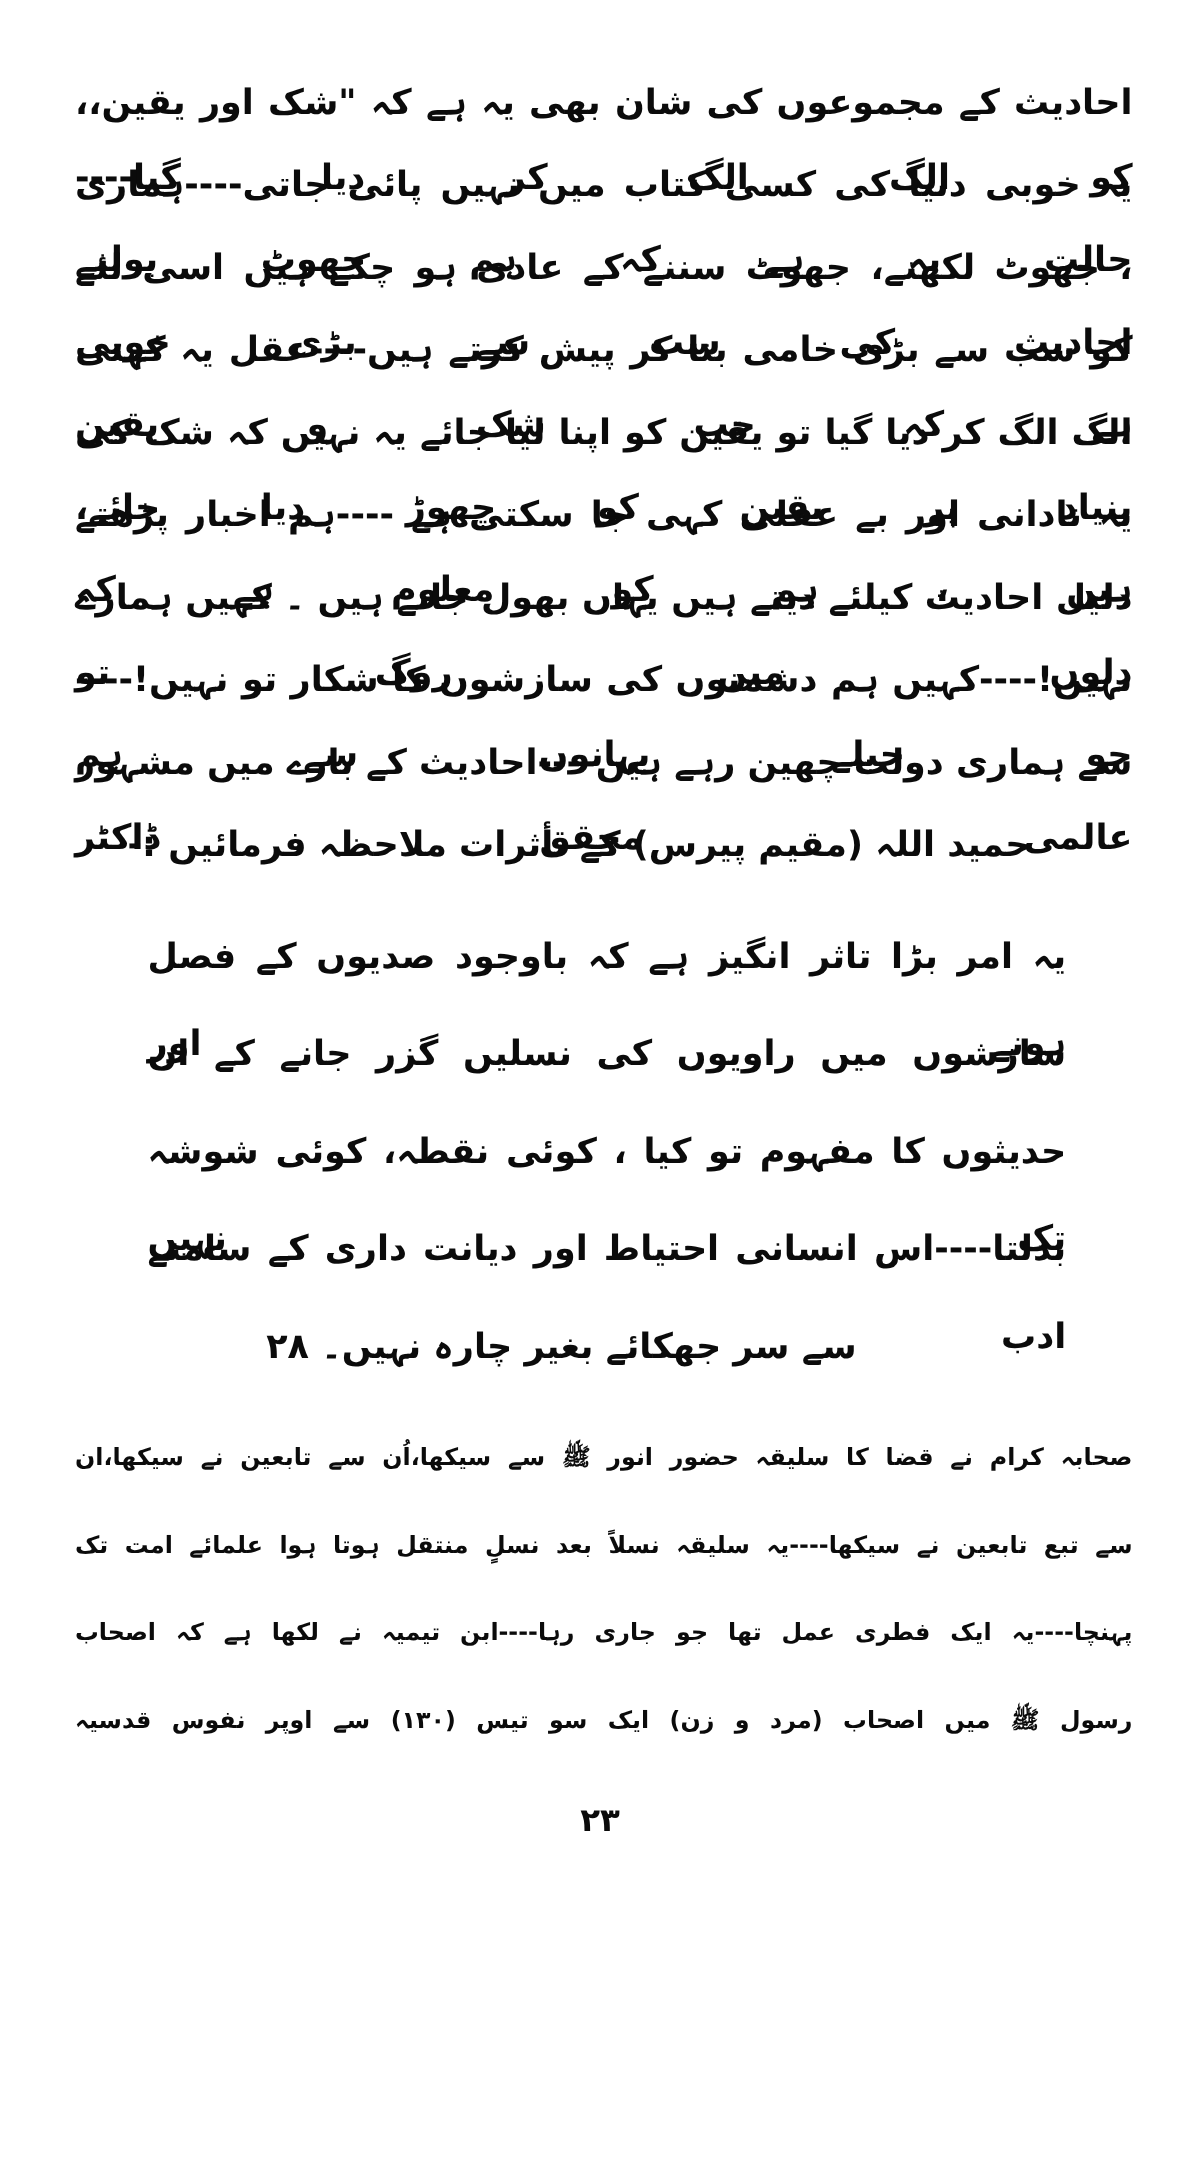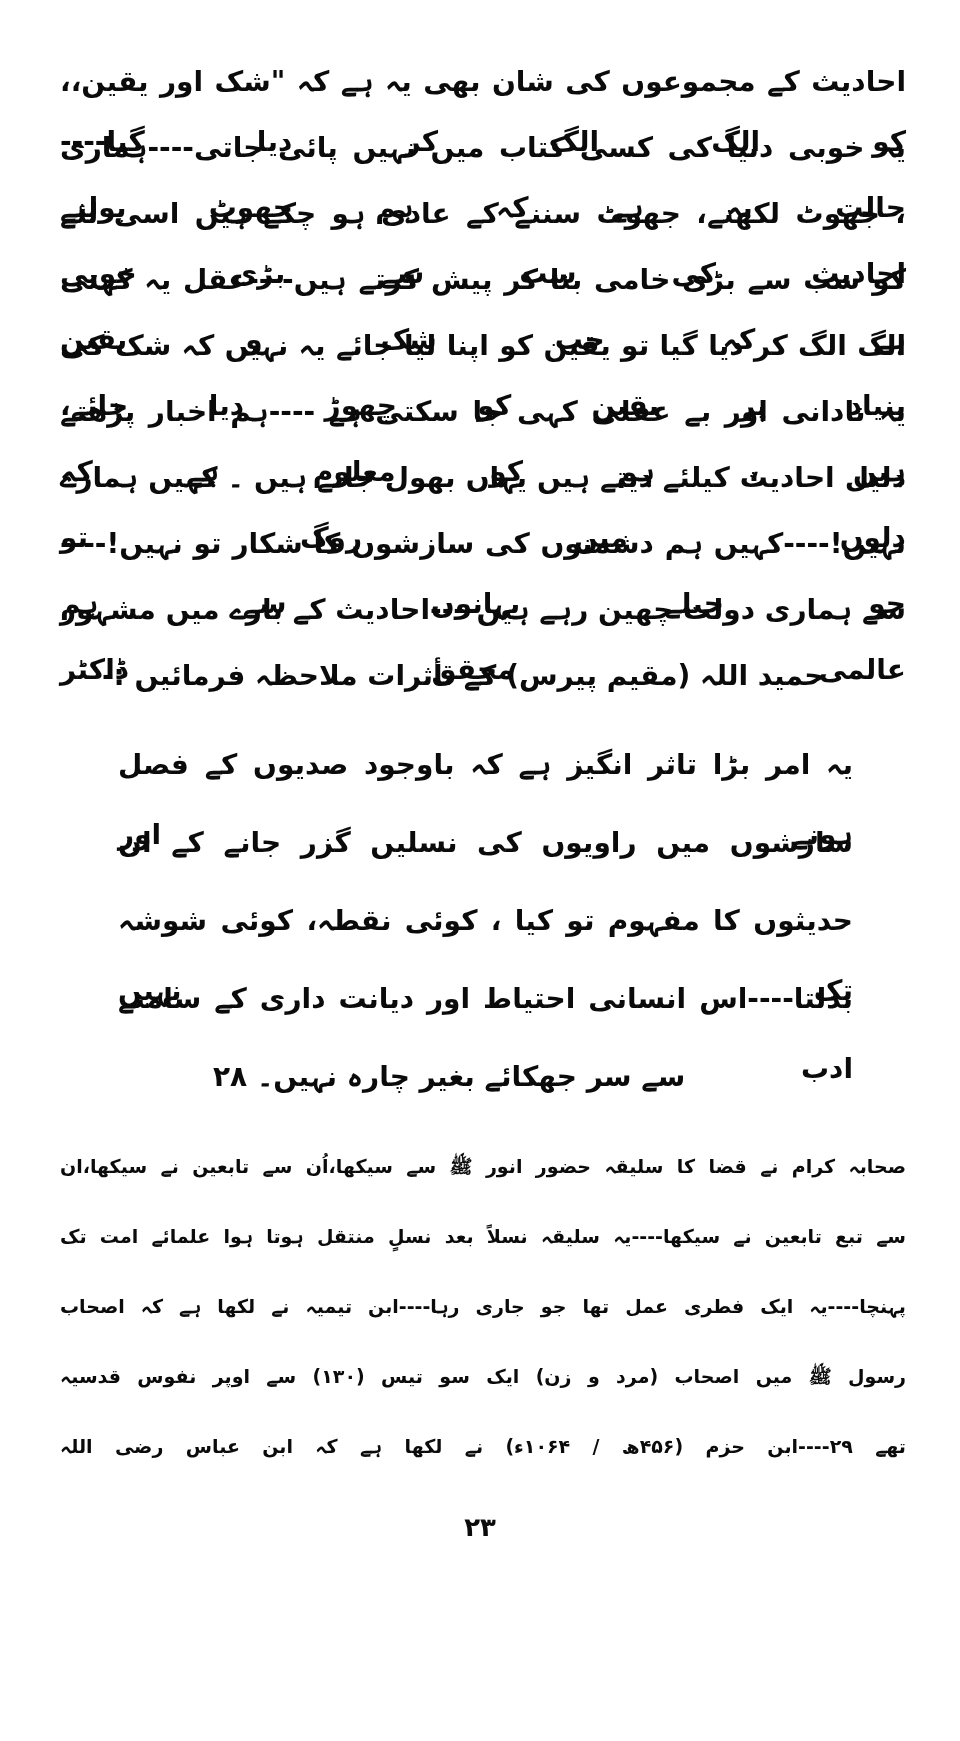--- a/index.html
+++ b/index.html
@@ -63,18 +63,17 @@
     <div class="q-line">حدیثوں کا مفہوم تو کیا ، کوئی نقطہ، کوئی شوشہ تک نہیں</div>
     <div class="q-line">بدلتا----اس انسانی احتیاط اور دیانت داری کے سامنے ادب</div>
     <div class="q-line q-last">سے سر جھکائے بغیر چارہ نہیں۔ ۲۸</div>
   </div>
 
   <div class="closing-block">
     <div class="c-line">صحابہ کرام نے قضا کا سلیقہ حضور انور ﷺ سے سیکھا،اُن سے تابعین نے سیکھا،ان</div>
     <div class="c-line">سے تبع تابعین نے سیکھا----یہ سلیقہ نسلاً بعد نسلٍ منتقل ہوتا ہوا علمائے امت تک</div>
     <div class="c-line">پہنچا----یہ ایک فطری عمل تھا جو جاری رہا----ابن تیمیہ نے لکھا ہے کہ اصحاب</div>
     <div class="c-line">رسول ﷺ میں اصحاب (مرد و زن) ایک سو تیس (۱۳۰) سے اوپر نفوس قدسیہ</div>
-    <div class="c-line">تھے ۲۹----ابن حزم (۴۵۶ھ / ۱۰۶۴ء) نے لکھا ہے کہ ابن عباس رضی اللہ</div>
   </div>
 
   <div class="page-number">۲۳</div>
 
 </div>
 
 </body></html>

